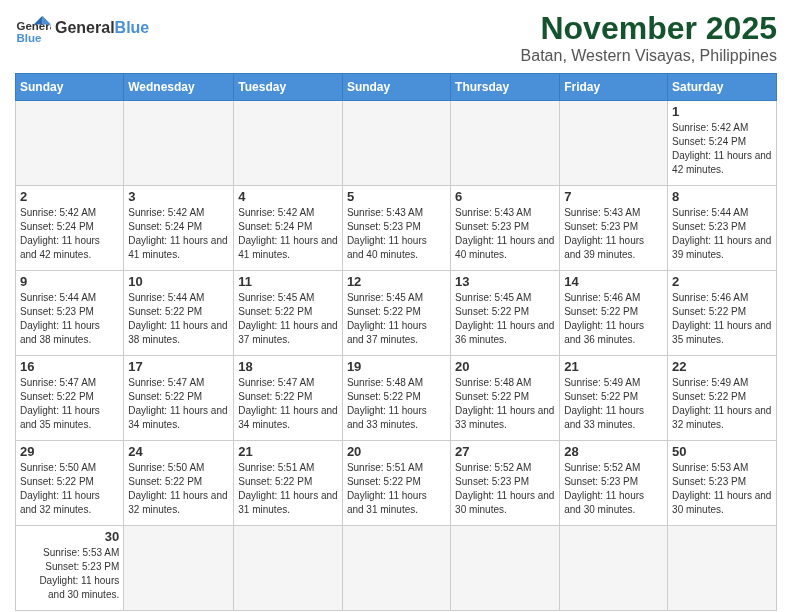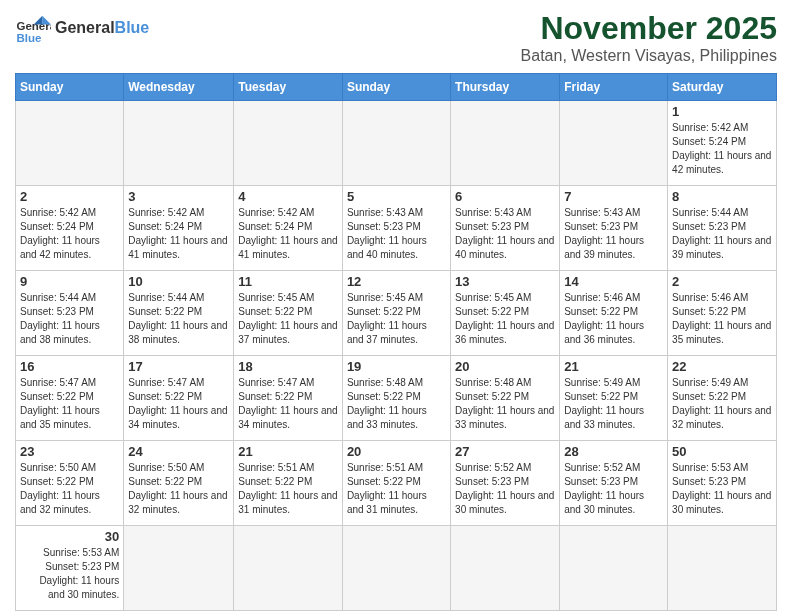--- a/index.html
+++ b/index.html
@@ -211,21 +211,21 @@
           <div class="day-num">21</div>
           <div class="day-info">Sunrise: 5:49 AM<br>Sunset: 5:22 PM<br>Daylight: 11 hours and 33 minutes.</div>
         </td>
         <td>
           <div class="day-num">22</div>
           <div class="day-info">Sunrise: 5:49 AM<br>Sunset: 5:22 PM<br>Daylight: 11 hours and 32 minutes.</div>
         </td>
       </tr>
       <tr>
         <td>
-          <div class="day-num">23</div>
+          <div class="day-num">29</div>
           <div class="day-info">Sunrise: 5:50 AM<br>Sunset: 5:22 PM<br>Daylight: 11 hours and 32 minutes.</div>
         </td>
         <td>
           <div class="day-num">24</div>
           <div class="day-info">Sunrise: 5:50 AM<br>Sunset: 5:22 PM<br>Daylight: 11 hours and 32 minutes.</div>
         </td>
         <td>
           <div class="day-num">21</div>
           <div class="day-info">Sunrise: 5:51 AM<br>Sunset: 5:22 PM<br>Daylight: 11 hours and 31 minutes.</div>
         </td>

